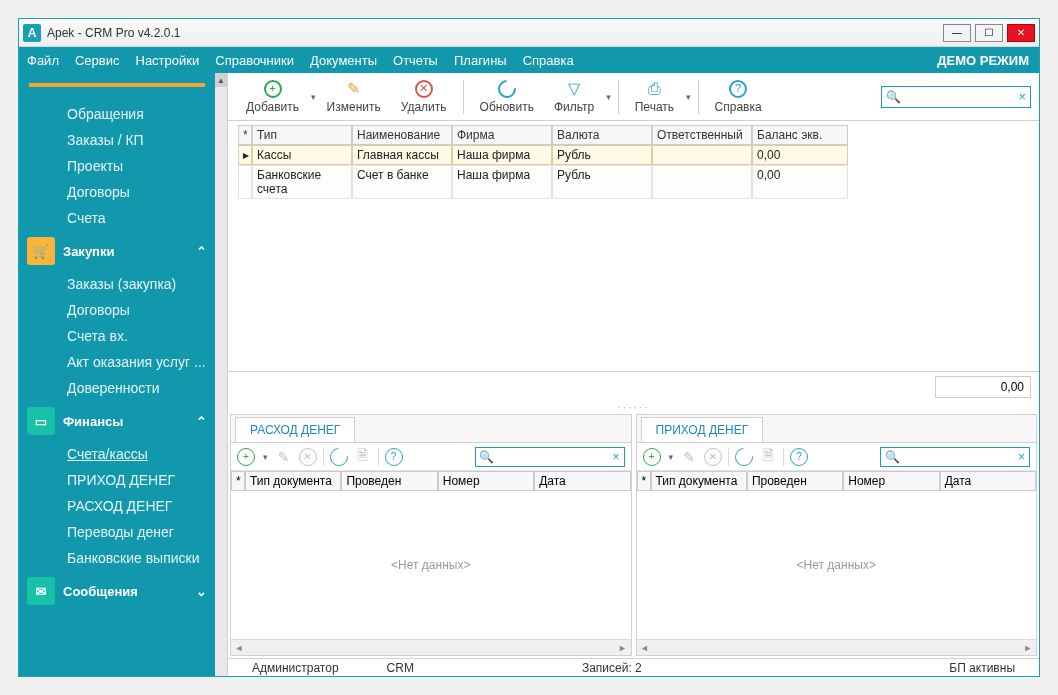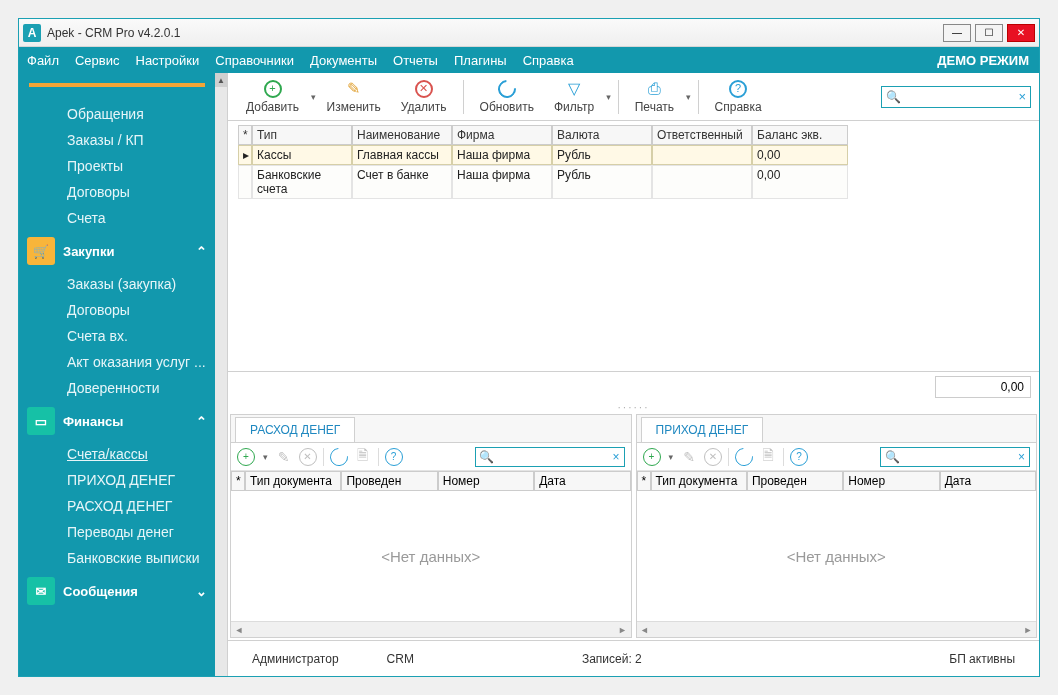--- a/index.html
+++ b/index.html
@@ -61,24 +61,24 @@
   .mic.add{border-color:#2fa84f;color:#2fa84f;}
   .mic.edit{border:none;color:#bfbfbf;font-size:14px;}
   .mic.del{border-color:#bfbfbf;color:#bfbfbf;}
   .mic.ref{border-color:#2a9fd6;color:#2a9fd6;border-top-color:transparent;transform:rotate(40deg);}
   .mic.doc{border:none;color:#bfbfbf;font-size:14px;}
   .mic.hlp{border-color:#2a9fd6;color:#2a9fd6;}
   .mini-tb .vsep{width:1px;height:18px;background:#dcdcdc;}
   .mini-search{margin-left:auto;width:150px;height:20px;border:1px solid #1ba0b3;display:flex;align-items:center;padding:0 4px;font-size:12px;}
   .phead{display:grid;grid-template-columns:14px 1fr 1fr 1fr 1fr;font-size:12px;}
   .phead div{border:1px solid #ccc;background:#f7f7f7;padding:2px 4px;}
-  .nodata{flex:1;display:flex;align-items:center;justify-content:center;color:#9a9a9a;font-size:15px;}
+  .nodata{flex:1;display:flex;align-items:center;justify-content:center;color:#9a9a9a;font-size:12px;}
   .hscroll{height:16px;background:#f0f0f0;border-top:1px solid #dcdcdc;display:flex;align-items:center;}
   .hscroll .ar{width:16px;text-align:center;font-size:9px;color:#888;}
-  .status{height:36px;border-top:1px solid #d0d0d0;display:flex;align-items:center;font-size:12px;color:#333;}
+  .status{height:18px;border-top:1px solid #d0d0d0;display:flex;align-items:center;font-size:12px;color:#333;}
   .status span{padding:0 24px;}
   .balr{text-align:left;}
 </style>
 </head>
 <body>
 
 <div class="window">
 
   <div class="titlebar">
     <div class="app-icon">A</div>

